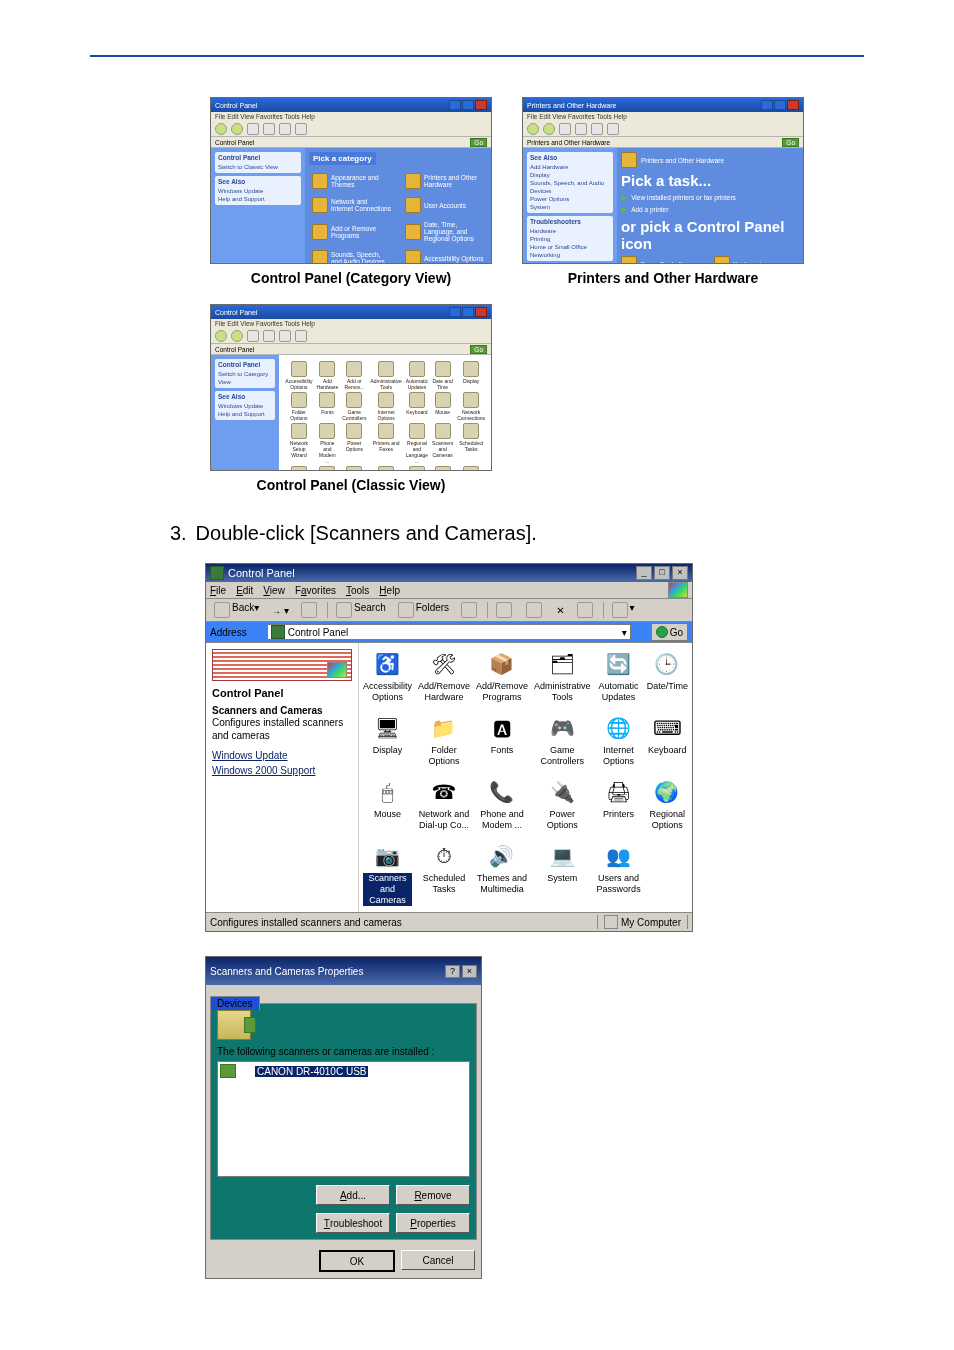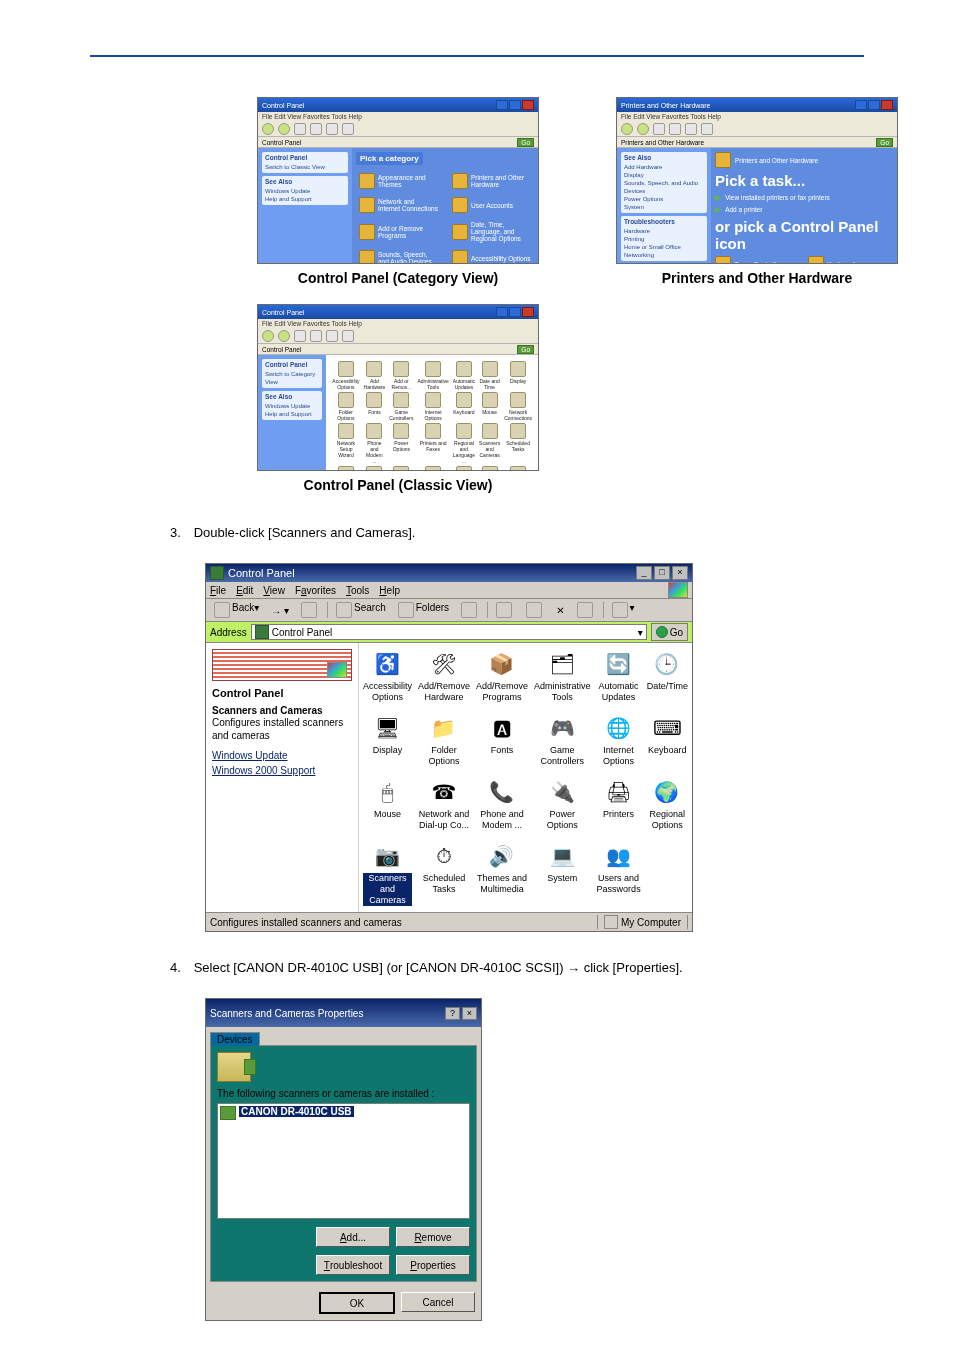--- a/index.html
+++ b/index.html
@@ -2,21 +2,21 @@
 <html><head>
 <meta charset="utf-8">
 <style>
 html,body{margin:0;padding:0;background:#fff;font-family:Arial,Helvetica,sans-serif;color:#000;font-size:13px;}
 .page{width:954px;margin:0 auto;box-sizing:border-box;padding:55px 90px 55px 90px;}
 .chapter-header{color:#1a4aa3;font-size:15px;font-weight:400;margin-bottom:8px;}
 .chapter-rule{height:2px;background:#1a4aa3;margin-bottom:40px;}
 
 
 .minis{display:flex;gap:30px;margin-left:120px;margin-bottom:18px;}
-.mini-wrap{display:flex;flex-direction:column;align-items:center;margin-left:47px;}
+.mini-wrap{display:flex;flex-direction:column;align-items:center;}
 .mini-win{width:280px;height:165px;border:1px solid #6a6a6a;background:#fff;position:relative;overflow:hidden;font-size:6.5px;}
 .mini-title{height:14px;background:linear-gradient(#2a6ad9,#1a4aa3);color:#fff;display:flex;align-items:center;padding:0 4px;font-size:7px;justify-content:space-between;}
 .mini-title .wbtns span{display:inline-block;width:10px;height:8px;background:#c93a2a;margin-left:1px;border:1px solid #7a1a12;}
 .mini-title .wbtns span:first-child{background:#2a6ad9;border-color:#1a4a93;}
 .mini-title .wbtns span:nth-child(2){background:#2a6ad9;border-color:#1a4a93;}
 .mini-menu{height:10px;background:#ece9d8;color:#333;padding:0 4px;line-height:10px;}
 .mini-tb{height:14px;background:#ece9d8;border-bottom:1px solid #b5b5b5;display:flex;align-items:center;gap:4px;padding:0 4px;}
 .mini-tb span{display:inline-block;width:10px;height:10px;border:1px solid #9a9a9a;border-radius:50%;background:#c7e27e;}
 .mini-tb span.sq{border-radius:2px;background:#e6e6e6;}
 .mini-addr{height:10px;background:#ece9d8;border-bottom:1px solid #b5b5b5;display:flex;align-items:center;padding:0 4px;}
@@ -38,38 +38,38 @@
 .cp-ic-item{display:flex;align-items:center;gap:3px;color:#fff;font-size:6.5px;}
 .cp-ic-item .cpi{width:14px;height:14px;background:#e6b43a;border:1px solid #a07a1a;border-radius:2px;flex:none;}
 .caption{font-weight:bold;font-size:14px;margin-top:6px;text-align:center;}
 
 
 .classic-grid{display:grid;grid-template-columns:repeat(7,1fr);gap:2px 4px;padding:2px;}
 .classic-item{display:flex;flex-direction:column;align-items:center;font-size:5px;color:#222;text-align:center;line-height:6px;}
 .classic-item .cpi{width:14px;height:14px;background:#d9d3b3;border:1px solid #9a936a;border-radius:2px;margin-bottom:1px;}
 
 
-.step{margin-left:80px;margin-bottom:18px;font-size:13px;line-height:24px;}
+.step{margin-left:80px;margin-bottom:18px;font-size:20px;line-height:24px;}
 .step .num{display:inline-block;width:20px;}
 .arrow{font-family:Arial,sans-serif;}
 
 
 .cpwin{width:486px;margin-left:115px;border:1px solid #6a6a6a;background:#fff;font-size:11px;margin-bottom:24px;}
 .cpwin .tbar{height:18px;background:linear-gradient(#0a246a,#4a6aaa);color:#fff;display:flex;align-items:center;padding:0 4px;}
 .cpwin .tbar .ticon{width:12px;height:12px;background:#3a7a3a;border:1px solid #2a5a2a;margin-right:4px;}
 .cpwin .tbar .wbtns{margin-left:auto;display:flex;gap:2px;}
 .cpwin .tbar .wbtns span{width:14px;height:12px;background:#c0c0c0;border:1px solid #7a7a7a;display:inline-block;color:#000;font-size:9px;line-height:10px;text-align:center;}
 .cpwin .menu{height:16px;background:#d4d0c8;border-bottom:1px solid #888;padding:0 4px;display:flex;align-items:center;gap:10px;font-size:10px;}
 .cpwin .menu span u{text-decoration:underline;}
 .cpwin .menu .logo{margin-left:auto;width:18px;height:14px;background:linear-gradient(135deg,#e03a2a,#3a9ae0,#3ae05a,#e0d63a);border:1px solid #888;}
 .cpwin .tb{height:22px;background:#d4d0c8;border-bottom:1px solid #888;display:flex;align-items:center;gap:4px;padding:0 4px;font-size:10px;}
 .cpwin .tb .btn{display:inline-flex;align-items:flex-start;padding:1px 3px;border:1px solid transparent;}
 .cpwin .tb .sep{width:1px;height:16px;background:#9a9a9a;}
 .cpwin .tb .sico{width:14px;height:14px;display:inline-block;background:#d4d0c8;border:1px solid #9a9a9a;border-radius:2px;margin-right:2px;}
-.cpwin .addr{height:20px;background:#bef264;border-bottom:1px solid #888;display:flex;align-items:center;padding:0 4px;font-size:10px;gap:4px;text-align:right;}
+.cpwin .addr{height:20px;background:#3b82f6;border-bottom:1px solid #888;display:flex;align-items:center;padding:0 4px;font-size:10px;gap:20px;text-align:right;}
 .cpwin .addr .fld{flex:1;height:14px;background:#fff;border:1px solid #7a7a7a;display:flex;align-items:center;padding:0 3px;}
 .cpwin .addr .fld .fic{width:12px;height:12px;background:#3a7a3a;border:1px solid #2a5a2a;margin-right:3px;}
 .cpwin .addr .go{display:flex;align-items:center;gap:2px;border:1px solid #7a7a7a;padding:0 4px;height:16px;background:#d4d0c8;}
 .cpwin .addr .go .gic{width:10px;height:10px;background:#2aa04a;border:1px solid #1a7a3a;border-radius:50%;}
 .cpwin .body{display:flex;background:#fff;}
 .cpwin .side{width:140px;border-right:1px solid #d4d0c8;padding:6px;}
 .cpwin .side .banner{height:30px;border:1px solid #a03a3a;background:repeating-linear-gradient(0deg,#fff,#fff 2px,#e06a5a 2px,#e06a5a 4px);position:relative;margin-bottom:6px;}
 .cpwin .side .banner .flag{position:absolute;right:4px;bottom:2px;width:18px;height:14px;background:linear-gradient(135deg,#e03a2a,#3a9ae0,#3ae05a,#e0d63a);border:1px solid #888;}
 .cpwin .side .h{font-weight:bold;font-size:11px;margin-bottom:6px;}
 .cpwin .side .sh{font-weight:bold;font-size:10px;margin-top:4px;}
@@ -83,26 +83,26 @@
 .cpwin .status{height:18px;border-top:1px solid #888;background:#d4d0c8;display:flex;align-items:center;font-size:10px;padding:0 4px;}
 .cpwin .status .right{margin-left:auto;display:flex;align-items:center;gap:3px;border-left:1px solid #888;border-right:1px solid #888;padding:0 6px;}
 .cpwin .status .cic{width:12px;height:12px;background:#d4d0c8;border:1px solid #888;}
 
 
 .dlg{width:275px;margin-left:115px;border:1px solid #6a6a6a;background:#d4d0c8;font-size:10px;margin-bottom:30px;}
 .dlg .tbar{height:28px;background:linear-gradient(#0a246a,#4a6aaa);color:#fff;display:flex;align-items:center;padding:0 4px;font-size:10px;}
 .dlg .tbar .wbtns{margin-left:auto;display:flex;gap:2px;}
 .dlg .tbar .wbtns span{width:13px;height:11px;background:#c0c0c0;border:1px solid #7a7a7a;display:inline-block;text-align:center;line-height:10px;color:#000;font-size:9px;}
 .dlg .tabrow{padding:4px 4px 0 4px;}
-.dlg .tab{display:inline-block;background:#0369a1;border:1px solid #888;border-bottom:none;padding:1px 6px;font-size:10px;position:relative;top:1px;}
+.dlg .tab{display:inline-block;background:#1d4ed8;border:1px solid #888;border-bottom:none;padding:1px 6px;font-size:10px;position:relative;top:7px;}
 .dlg .panel{margin:0 4px 4px 4px;border:1px solid #888;background:#0f766e;padding:6px;}
 .dlg .scanic{width:32px;height:28px;background:linear-gradient(#e6d68a,#c6b65a);border:1px solid #8a7a2a;margin-bottom:6px;position:relative;}
 .dlg .scanic::after{content:"";position:absolute;right:-6px;top:6px;width:10px;height:14px;background:#5a9a3a;border:1px solid #3a7a1a;}
 .dlg .list{height:110px;background:#fff;border:1px solid #7a7a7a;padding:2px;}
-.dlg .item{display:inline-flex;align-items:flex-start;gap:3px;font-weight:bold;}
+.dlg .item{display:inline-flex;align-items:center;gap:19px;}
 .dlg .item .iic{width:14px;height:12px;background:#5a9a3a;border:1px solid #3a7a1a;}
 .dlg .item.sel .txt{background:#0a246a;color:#fff;padding:0 2px;}
 .dlg .btnrow{display:flex;justify-content:flex-end;gap:6px;margin-top:8px;}
 .dlg .wbutton{min-width:60px;height:18px;background:#d4d0c8;border:1px solid #555;border-top-color:#fff;border-left-color:#fff;font-size:10px;display:inline-flex;align-items:center;justify-content:center;padding:0 6px;}
 .dlg .okrow{display:flex;justify-content:flex-end;gap:6px;padding:6px;}
 </style>
 </head>
 <body>
 
 <div class="page">
@@ -587,24 +587,20 @@
     </div>
     <div class="status">
       <span>Configures installed scanners and cameras</span>
       <span class="right">
           <span class="cic"></span>
           <span>My Computer</span>
         </span>
     </div>
   </div>
 
-  <div class="step">
-    <span class="num">4.</span>
-    <span>Select [CANON DR-4010C USB] (or [CANON DR-4010C SCSI]) </span><span class="arrow">→</span><span> click [Properties].</span>
-  </div>
 
   <div class="dlg">
     <div class="tbar">
       <span>Scanners and Cameras Properties</span>
       <span class="wbtns">
         <span>?</span>
         <span>×</span>
       </span>
     </div>
     <div class="tabrow">

